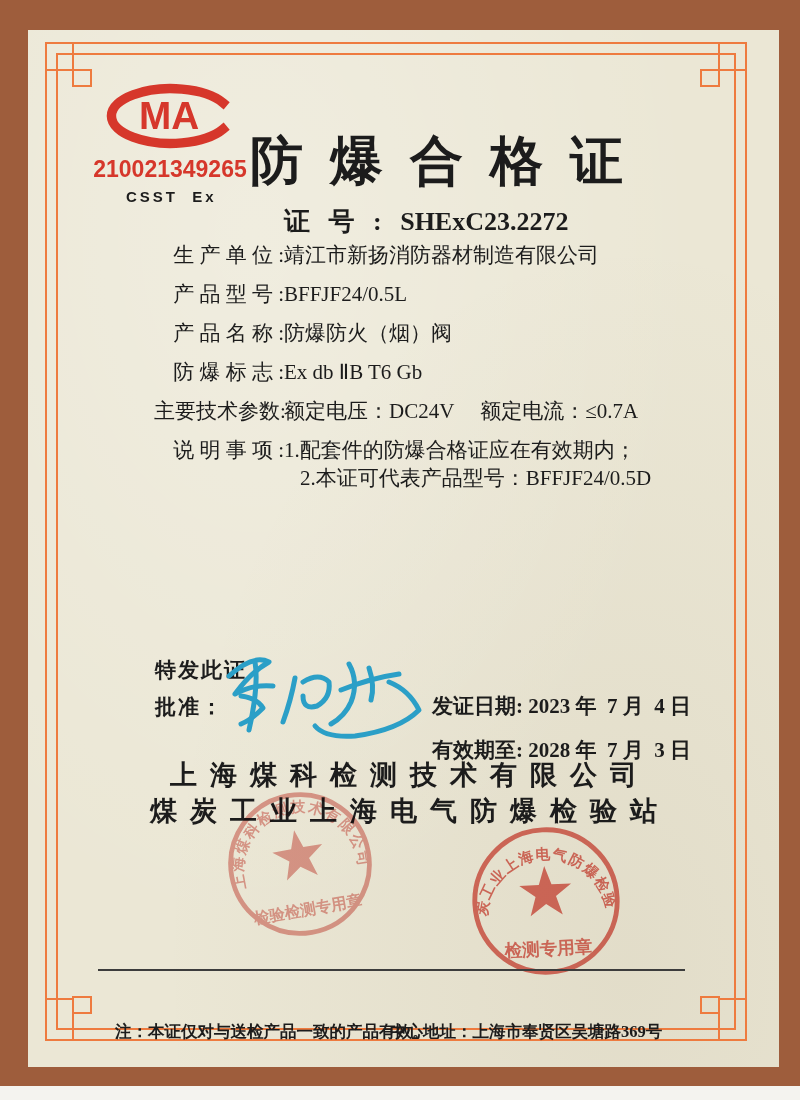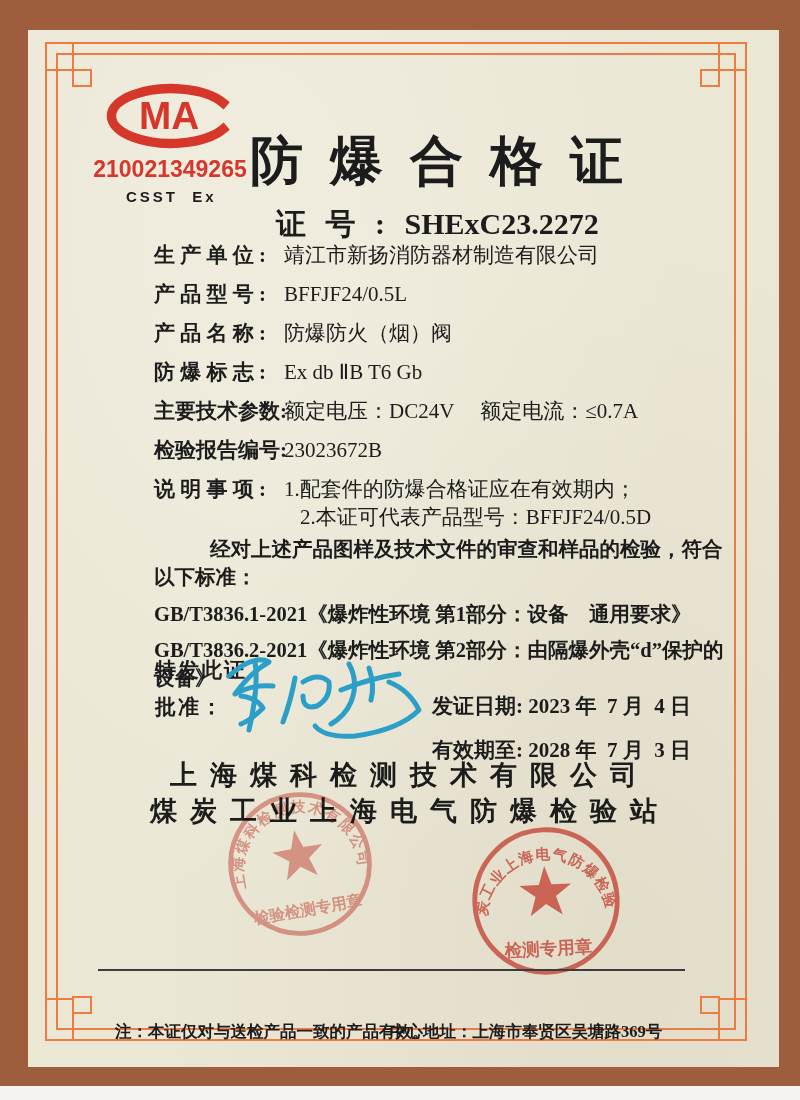--- a/index.html
+++ b/index.html
@@ -43,29 +43,29 @@
     position:absolute;left:98px;top:158px;
     font-family:"Liberation Sans", sans-serif;
     font-weight:bold;font-size:15px;letter-spacing:3px;white-space:pre;
   }
   .title{
     position:absolute;left:222px;top:96px;
     font-family:"Liberation Sans", sans-serif;
     font-size:53px;font-weight:bold;letter-spacing:27px;white-space:nowrap;
   }
   .cert-no{
-    position:absolute;left:248px;top:174px;font-size:30px;white-space:pre;
+    position:absolute;left:256px;top:174px;font-size:26px;white-space:pre;
   }
   .cert-no .lbl{letter-spacing:6px;font-weight:600;}
   .cert-no .val{font-weight:600;}
 
   
   .fields{position:absolute;left:126px;top:211px;width:560px;}
   .frow{display:flex;margin-bottom:11px;line-height:28px;font-size:21px;}
-  .frow .flabel{width:130px;font-weight:700;white-space:pre;flex:none;}
+  .frow .flabel{width:130px;font-weight:400;white-space:pre;flex:none;text-align:right;}
   .frow .fvalue{font-weight:400;white-space:pre-wrap;}
   .note-lines .line2{margin-top:0px;margin-left:16px;}
 
   
   .standards{position:absolute;left:126px;top:505px;width:580px;font-size:20.5px;font-weight:600;}
   .standards .intro{text-indent:56px;margin-bottom:9px;white-space:pre-wrap;}
   .standards .std-item{margin-bottom:8px;white-space:pre-wrap;}
 
   
   .issue-label{position:absolute;left:127px;top:626px;font-size:21px;font-weight:700;letter-spacing:2px;}
@@ -145,34 +145,25 @@
     </div>
     <div class="frow">
       <span class="flabel">防 爆 标 志 :</span>
       <span class="fvalue">Ex db ⅡB T6 Gb</span>
     </div>
     <div class="frow">
       <span class="flabel">主要技术参数:</span>
       <span class="fvalue">额定电压：DC24V　 额定电流：≤0.7A</span>
     </div>
     <div class="frow">
-      <span class="flabel">检验报告编号:</span>
-      <span class="fvalue">23023672B</span>
-    </div>
-    <div class="frow">
       <span class="flabel">说 明 事 项 :</span>
       <span class="fvalue note-lines"><span class="line1">1.配套件的防爆合格证应在有效期内；</span><br><span class="line2">2.本证可代表产品型号：BFFJF24/0.5D</span></span>
     </div>
   </div>
 
-  <div class="standards">
-    <div class="intro">经对上述产品图样及技术文件的审查和样品的检验，符合以下标准：</div>
-    <div class="std-item">GB/T3836.1-2021《爆炸性环境 第1部分：设备　通用要求》</div>
-    <div class="std-item">GB/T3836.2-2021《爆炸性环境 第2部分：由隔爆外壳“d”保护的设备》</div>
-  </div>
 
   <div class="issue-label">特发此证</div>
   <div class="approve-label">批准：</div>
   <div class="signature">
     <svg viewBox="0 0 240 115">
       <g fill="none" stroke="#2b9fc7" stroke-width="5" stroke-linecap="round" stroke-linejoin="round">
         <path d="M 26,38 Q 50,16 66,24 Q 48,34 32,56 Q 50,46 70,48"></path>
         <path d="M 38,58 Q 54,60 60,70 Q 48,82 38,86"></path>
         <path d="M 52,24 Q 56,48 46,92"></path>
         <path d="M 92,40 Q 88,62 80,84"></path>

